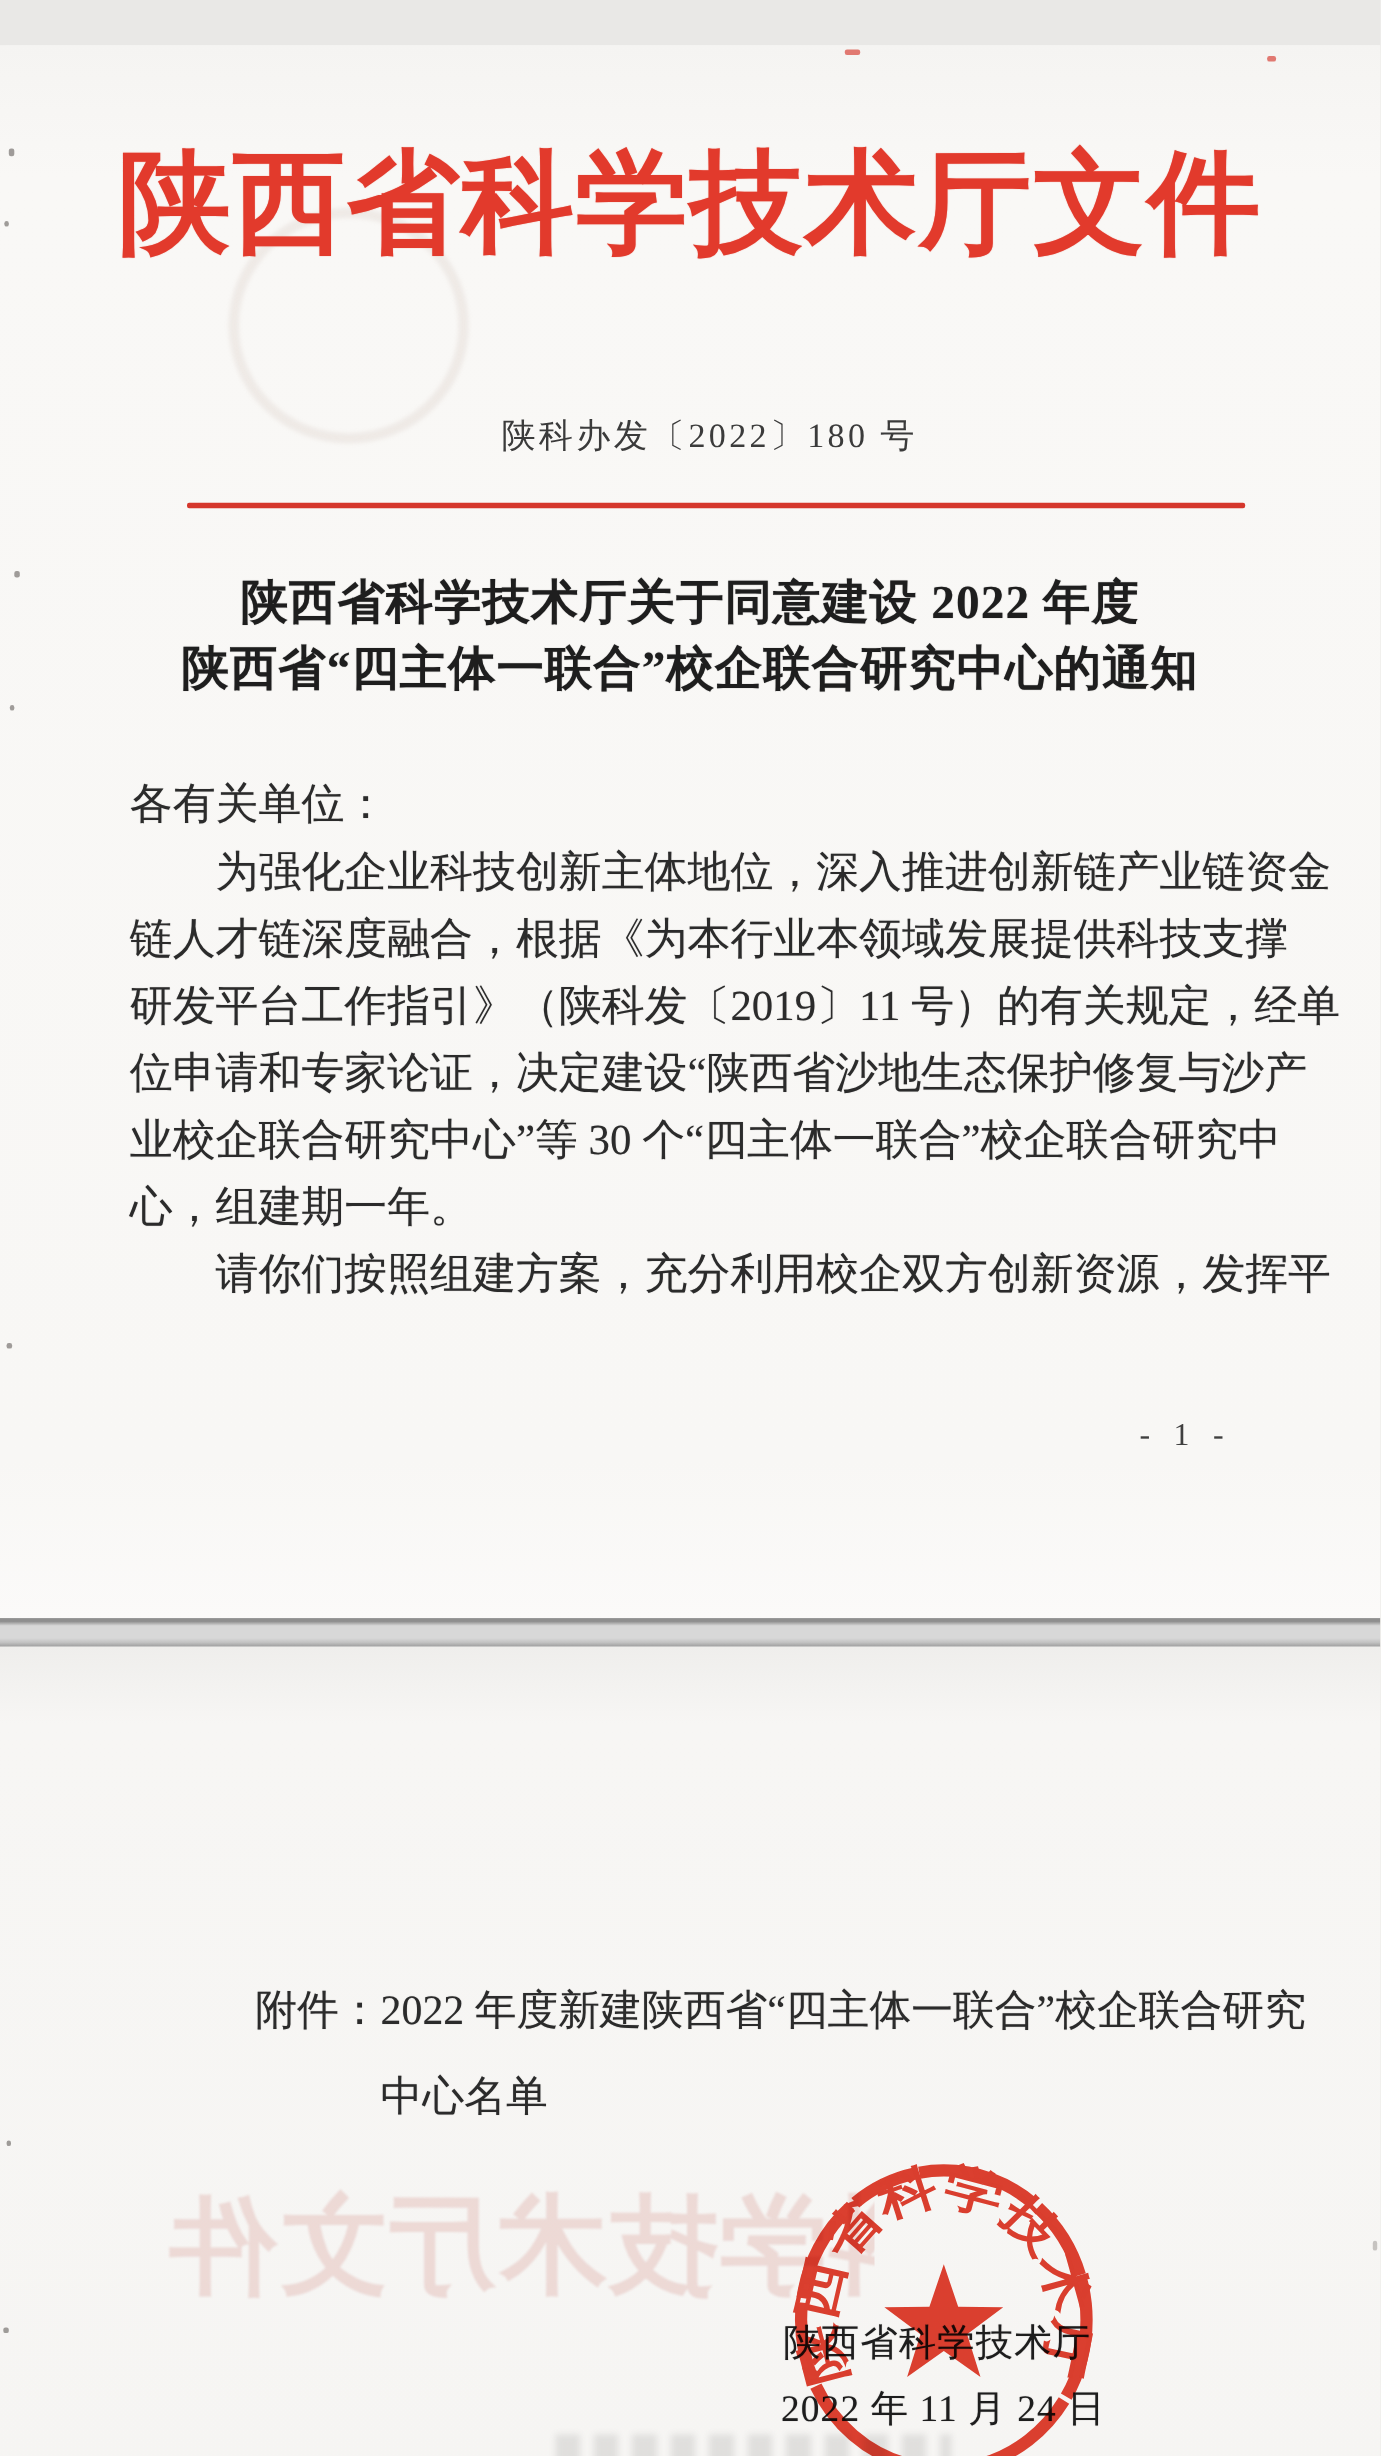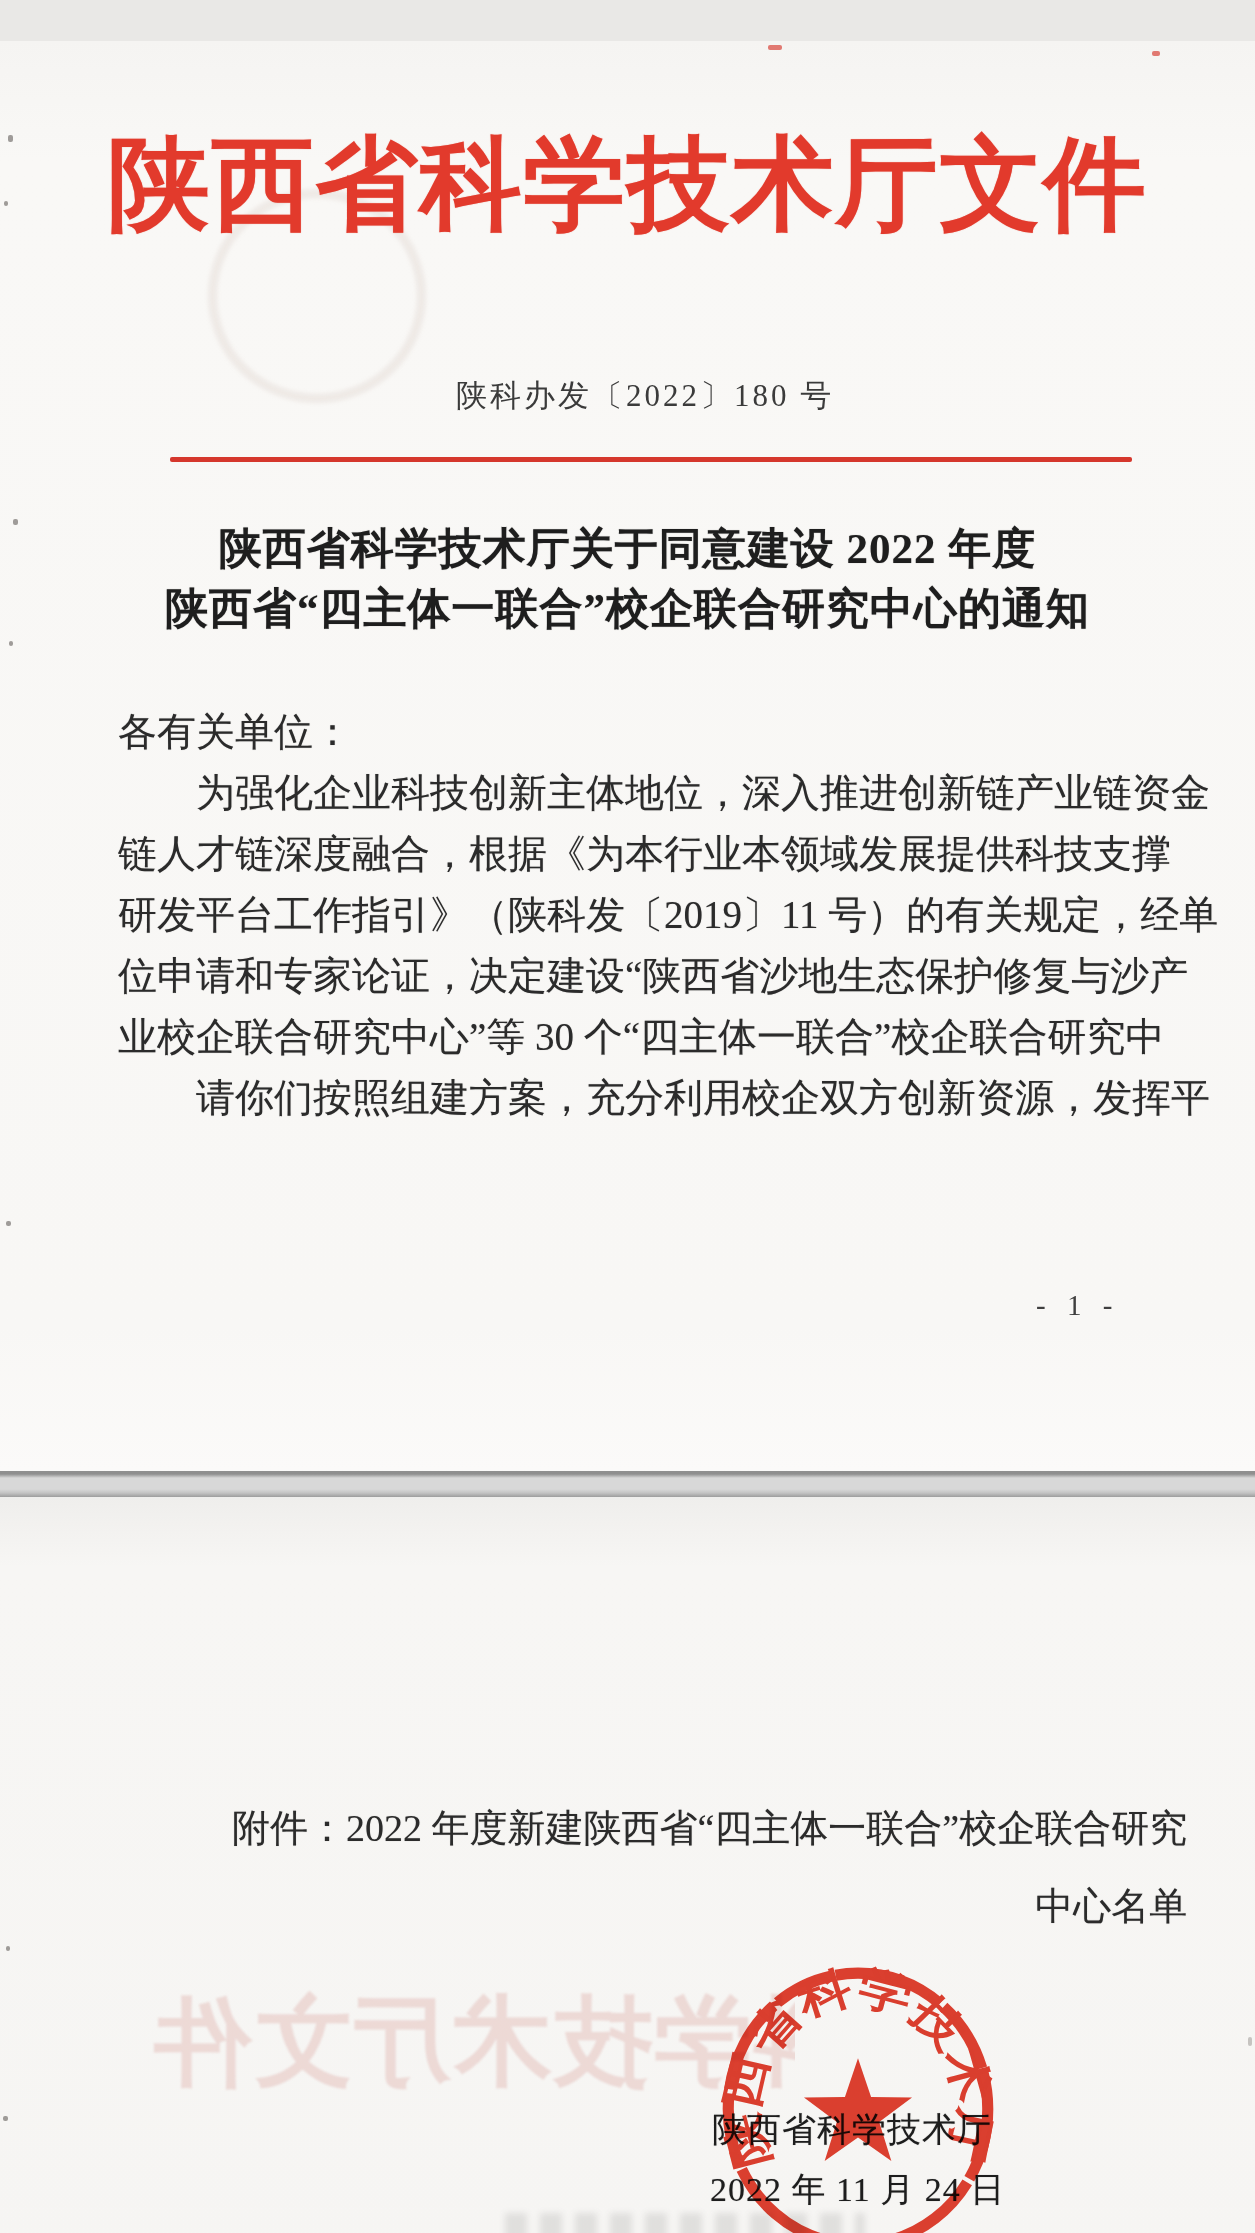--- a/index.html
+++ b/index.html
@@ -55,21 +55,20 @@
   }
   .body-block .indent{text-indent:2em;}
   .page-number{
     position:absolute; left:1036px; top:1248px;
     font-size:29px; letter-spacing:7px; color:#3f3f3f;
   }
   .attachment{
     position:absolute; left:232px; top:1748px;
     font-size:38px; line-height:78px; color:#2b2b2b; white-space:nowrap;
     text-shadow:0 0 1px rgba(0,0,0,.3);
-    text-align:right;
   }
   .attachment .att-line2{padding-left:114px;}
   .ghost-window{
     position:absolute; left:150px; top:1936px; width:645px; height:140px;
     overflow:hidden; pointer-events:none;
   }
   .ghost-window span{
     display:inline-block; white-space:nowrap;
     transform:scaleX(-1) translateX(-100%); transform-origin:0 0;
     font-size:98px; font-weight:bold; letter-spacing:2px;
@@ -117,20 +116,21 @@
       <div>陕西省“四主体一联合”校企联合研究中心的通知</div>
     </div>
 
     <div class="body-block">
       <div>各有关单位：</div>
       <div class="indent">为强化企业科技创新主体地位，深入推进创新链产业链资金</div>
       <div>链人才链深度融合，根据《为本行业本领域发展提供科技支撑</div>
       <div>研发平台工作指引》（陕科发〔2019〕11 号）的有关规定，经单</div>
       <div>位申请和专家论证，决定建设“陕西省沙地生态保护修复与沙产</div>
       <div>业校企联合研究中心”等 30 个“四主体一联合”校企联合研究中</div>
+      <div>心，组建期一年。</div>
       <div class="indent">请你们按照组建方案，充分利用校企双方创新资源，发挥平</div>
     </div>
 
     <div class="page-number">- 1 -</div>
 
     <span class="speck" style="left:8px;top:94px;width:5px;height:7px;"></span>
     <span class="speck" style="left:4px;top:160px;width:4px;height:5px;"></span>
     <span class="speck" style="left:13px;top:478px;width:5px;height:6px;"></span>
     <span class="speck" style="left:9px;top:600px;width:4px;height:5px;"></span>
     <span class="speck" style="left:6px;top:1180px;width:5px;height:5px;"></span>

